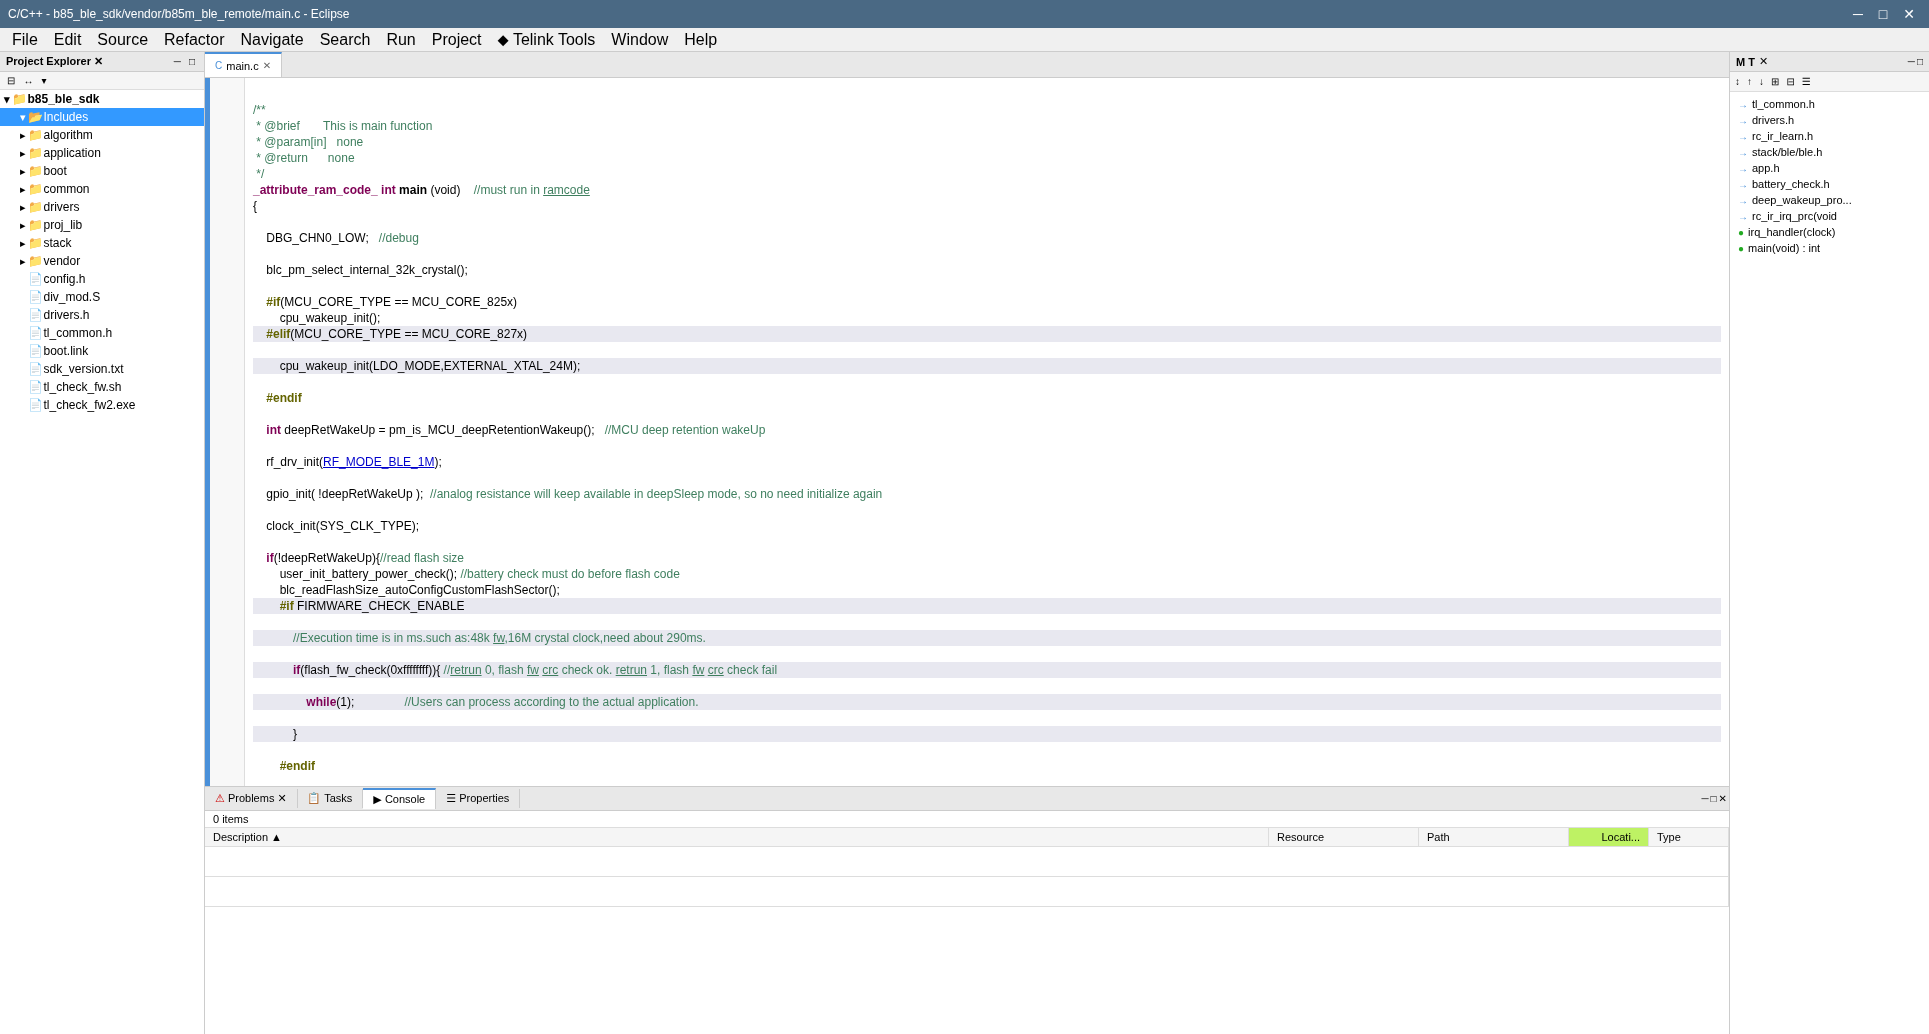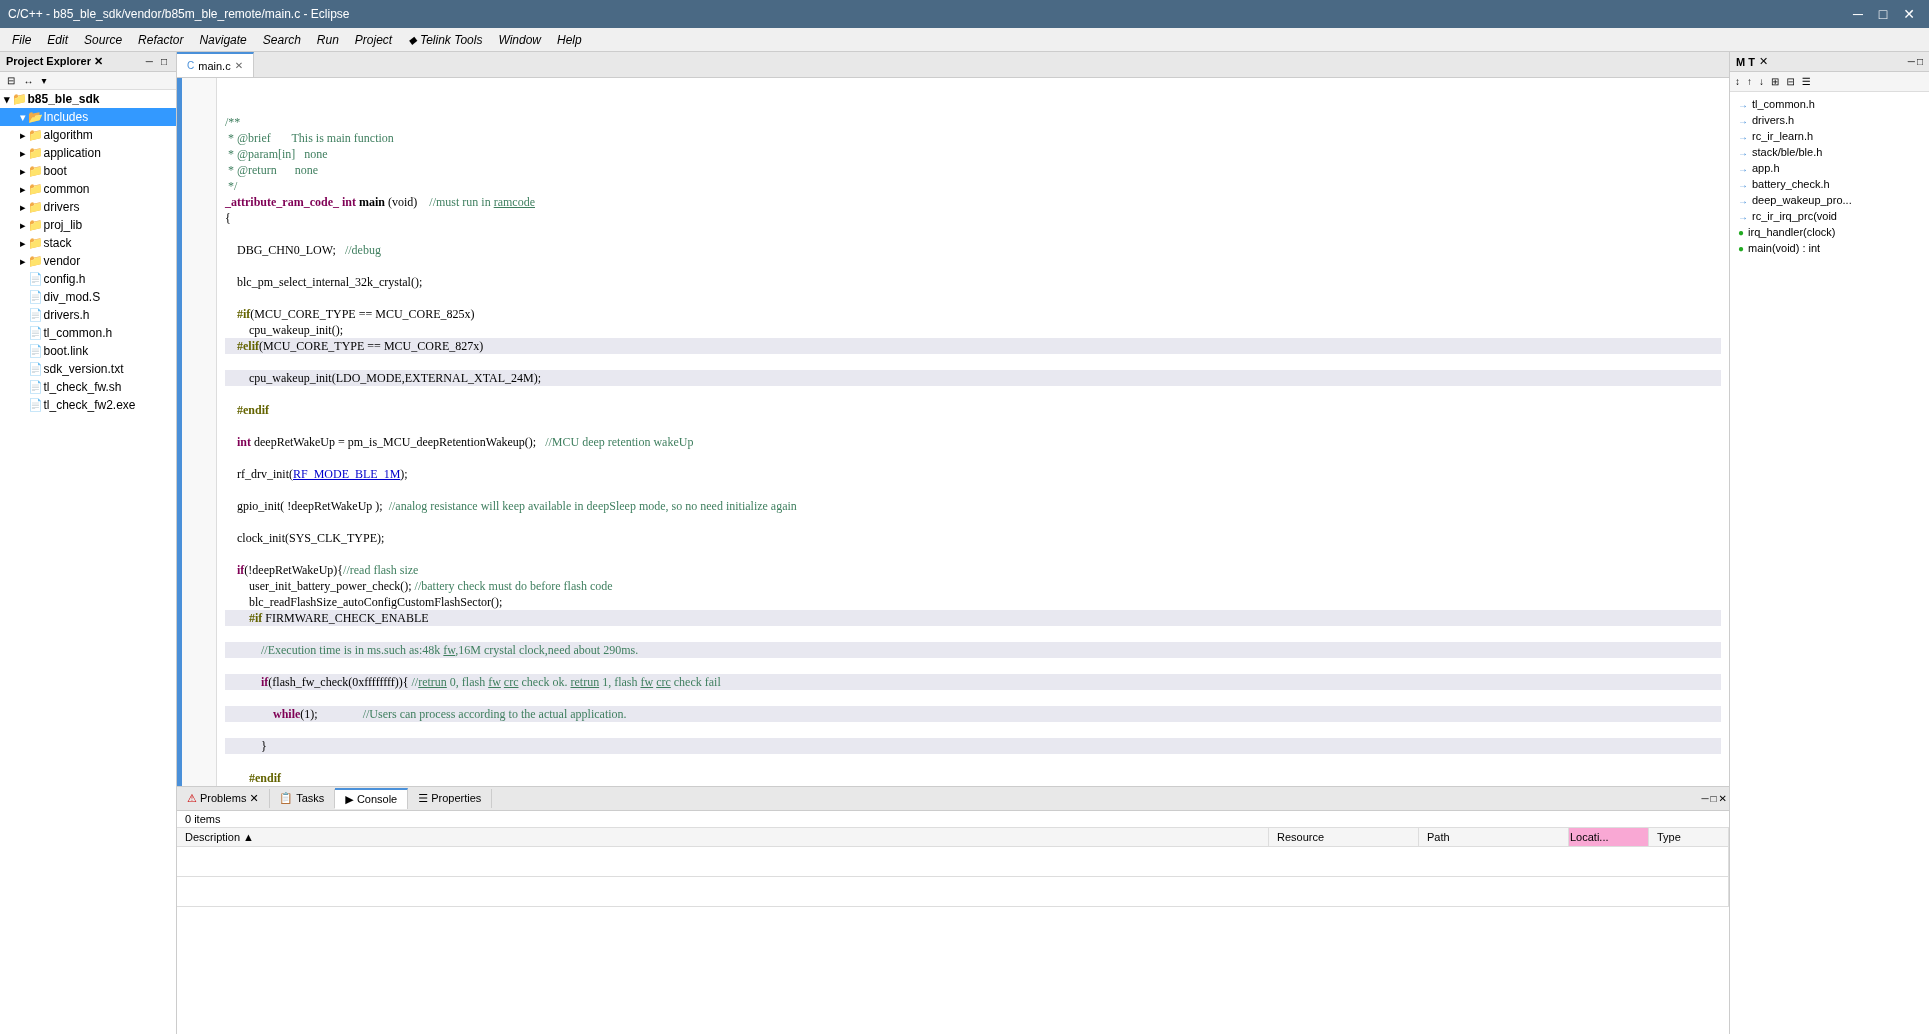--- a/index.html
+++ b/index.html
@@ -5,27 +5,27 @@
     * { margin: 0; padding: 0; box-sizing: border-box; }
     body { font-family: 'Segoe UI', Tahoma, sans-serif; font-size: 12px; background: #f0f0f0; overflow: hidden; width: 1929px; height: 1034px; }
 
     
     .title-bar { background: #4a6984; color: white; padding: 4px 8px; display: flex; align-items: center; justify-content: space-between; height: 28px; }
     .title-bar-controls { display: flex; gap: 4px; }
     .title-bar-controls span { cursor: pointer; font-size: 14px; color: white; padding: 2px 6px; }
 
     
     .menu-bar { background: #f0f0f0; border-bottom: 1px solid #ccc; padding: 2px 4px; display: flex; gap: 0; height: 24px; align-items: center; }
-    .menu-item { padding: 2px 8px; cursor: pointer; font-size: 12px; font-style: italic; }
+    .menu-item { padding: 2px 8px; cursor: pointer; font-size: 16px; }
 
     
     .main-layout { display: flex; height: calc(1034px - 28px - 24px); }
 
     
-    .project-explorer { width: 177px; background: white; border-right: 1px solid #ccc; display: flex; flex-direction: column; }
+    .project-explorer { width: 205px; background: white; border-right: 1px solid #ccc; display: flex; flex-direction: column; }
     .panel-header { background: #e8e8e8; border-bottom: 1px solid #ccc; padding: 3px 6px; display: flex; align-items: center; justify-content: space-between; font-size: 11px; font-weight: bold; }
     .panel-header-left { display: flex; align-items: center; gap: 4px; }
     .panel-controls { display: flex; gap: 2px; }
     .panel-btn { cursor: pointer; font-size: 10px; padding: 1px 3px; background: none; border: none; }
 
     .explorer-toolbar { display: flex; align-items: center; padding: 2px 4px; border-bottom: 1px solid #ddd; gap: 2px; background: #f5f5f5; }
     .toolbar-btn { cursor: pointer; padding: 1px 3px; font-size: 10px; background: none; border: none; }
 
     .tree-container { flex: 1; overflow-y: auto; overflow-x: auto; font-size: 12px; }
     .tree-item { padding: 2px 4px; display: flex; align-items: center; cursor: pointer; white-space: nowrap; }
@@ -233,21 +233,21 @@
     </div>
 
     <div class="code-editor" style="flex:1; overflow:auto;">
       <div style="display:flex; min-height:100%;">
 
         <div style="width:5px; min-width:5px; background:#4a90d9;"></div>
 
         <div style="background:#f8f8f8; border-right:1px solid #ddd; min-width:35px; user-select:none; font-family:'Courier New',monospace; font-size:12px; color:#999; text-align:right; padding-right:5px; line-height:16px; padding-top:4px;">
         </div>
 
-        <div style="flex:1; font-family:Liberation Serif, serif; font-size:12px; line-height:16px; padding:20px 8px; white-space:pre;">
+        <div style="flex:1; font-family:Liberation Sans, sans-serif; font-size:12px; line-height:16px; padding:8px 8px; white-space:pre;">
 <span class="cm">/**</span>
 <span class="cm"> * @brief       This is main function</span>
 <span class="cm"> * @param[in]   none</span>
 <span class="cm"> * @return      none</span>
 <span class="cm"> */</span>
 <span class="kw">_attribute_ram_code_</span> <span class="kw">int</span> <span class="fn">main</span> (void)    <span class="cm">//must run in <span style="text-decoration:underline;">ramcode</span></span>
 {
 
     DBG_CHN0_LOW;   <span class="cm">//debug</span>
 
@@ -306,21 +306,21 @@
       <div style="padding:2px 8px; font-size:11px; border-bottom:1px solid #ddd;">
         <span>0 items</span>
       </div>
       <div style="flex:1; overflow:auto;">
         <table class="bottom-table" style="width:100%; border-collapse:collapse; font-size:11px;">
           <thead>
             <tr>
               <th style="border-right:1px solid #ddd; border-bottom:1px solid #ddd; padding:3px 8px; background:#f5f5f5; text-align:left;margin-left:42px;">Description ▲</th>
               <th style="border-right:1px solid #ddd; border-bottom:1px solid #ddd; padding:3px 8px; background:#f5f5f5; text-align:left; width:150px;">Resource</th>
               <th style="border-right:1px solid #ddd; border-bottom:1px solid #ddd; padding:3px 8px; background:#f5f5f5; text-align:left; width:150px;">Path</th>
-              <th style="border-right:1px solid #ddd; border-bottom:1px solid #ddd; padding:3px 1px; background:#f9a8d4; text-align:left; width:80px;">Locati...</th>
+              <th style="border-right:1px solid #ddd; border-bottom:1px solid #ddd; padding:3px 8px; background:#bef264; text-align:right; width:80px;">Locati...</th>
               <th style="border-right:1px solid #ddd; border-bottom:1px solid #ddd; padding:3px 8px; background:#f5f5f5; text-align:left; width:80px;">Type</th>
             </tr>
           </thead>
           <tbody>
             <tr>
                 <td colspan="5" style="height:30px;"></td>
               </tr>
             <tr>
                 <td colspan="5" style="height:30px;"></td>
               </tr>

